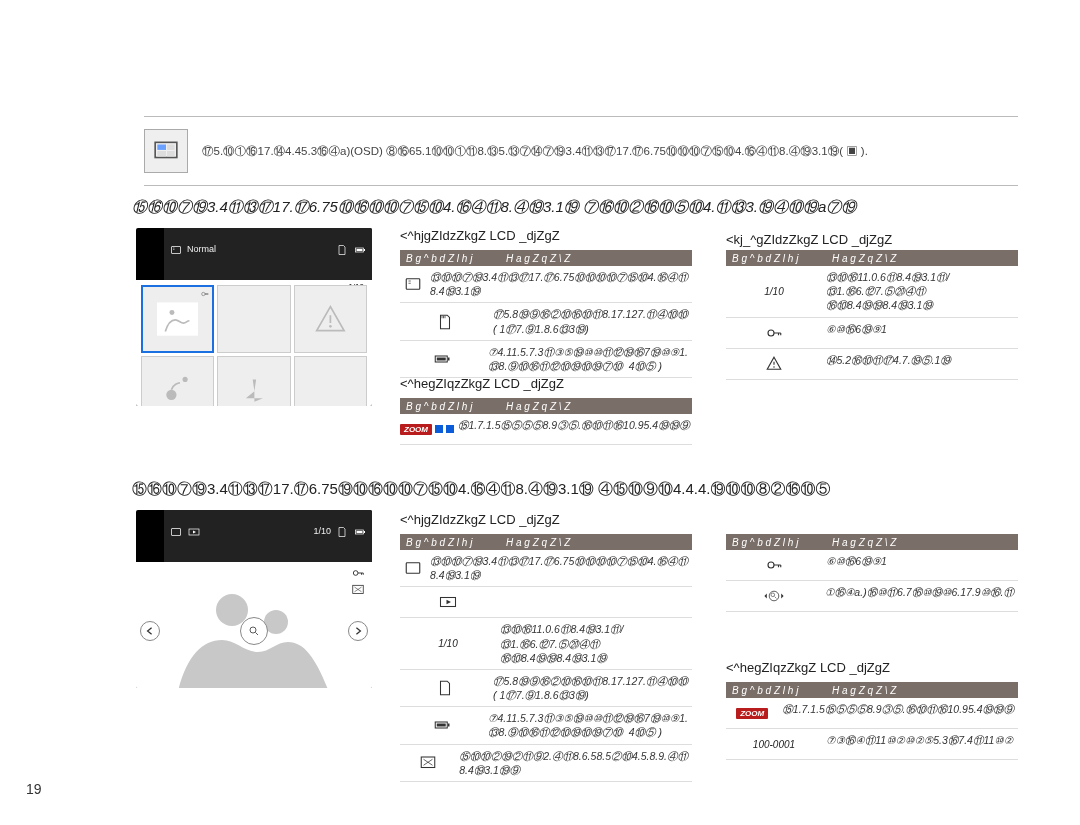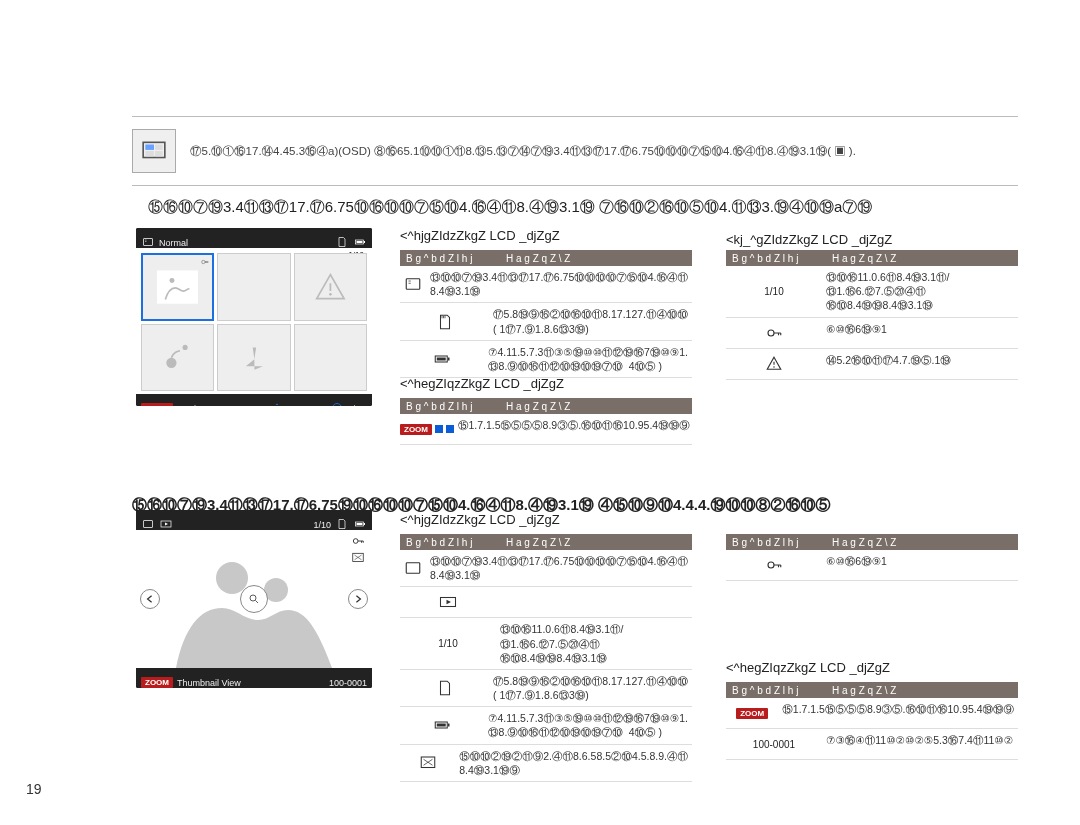--- a/index.html
+++ b/index.html
@@ -19,21 +19,21 @@
   }
   .page-num {
     position: absolute;
     left: 26px;
     bottom: 28px;
     font-size: 14px;
     color: #333;
   }
   .tip-banner {
     position: absolute;
-    left: 132px;
+    left: 144px;
     top: 116px;
     right: 62px;
     height: 68px;
     border-top: 1px solid #bbb;
     border-bottom: 1px solid #bbb;
     display: flex;
     align-items: center;
     gap: 14px;
     text-align: center;
   }
@@ -54,41 +54,42 @@
   }
 
   
   .section-title {
     position: absolute;
     font-size: 15px;
     color: #222;
     font-weight: 400;
     white-space: nowrap;
   }
-  #st1 { left: 148px; top: 198px; }
-  #st2 { left: 132px; top: 496px; font-weight: bold; }
+  #st1 { left: 132px; top: 198px; font-style: italic; }
+  #st2 { left: 132px; top: 480px; }
 
   
   .lcd {
     position: absolute;
     width: 236px;
     background: #000;
     border-radius: 2px;
     color: #fff;
     font-size: 10px;
     overflow: hidden;
   }
   .lcd .bar {
     height: 20px;
     background: #222;
     display: flex;
-    align-items: flex-end;
-    padding: 0 5px;
+    align-items: flex-start;
+    padding: 16px 5px;
     gap: 4px;
     font-size: 9px;
+    margin-left: 28px;
   }
   .lcd .bar.bottom { background: #222; }
   .lcd .bar .spacer { flex: 1; }
   .lcd .bar .txt { color: #eee; }
   .lcd .bar svg { width: 14px; height: 12px; }
 
   
   #lcd-thumbs { left: 136px; top: 228px; height: 178px; }
   #lcd-thumbs .grid {
     height: 138px;
@@ -168,20 +169,21 @@
   .desc-heading.h1a { left: 400px; top: 228px; }
   .desc-heading.h1b { left: 726px; top: 232px; }
   .desc-heading.h2a { left: 400px; top: 376px; }
   .desc-heading.h3a { left: 400px; top: 512px; }
   .desc-heading.h3c { left: 726px; top: 660px; }
 
   
   .ind-table {
     position: absolute;
     width: 292px;
+    font-style: italic;
   }
   .ind-table.t1a { left: 400px; top: 250px; }
   .ind-table.t1b { left: 726px; top: 250px; }
   .ind-table.t2a { left: 400px; top: 398px; }
   .ind-table.t3a { left: 400px; top: 534px; }
   .ind-table.t3b { left: 726px; top: 534px; }
   .ind-table.t3c { left: 726px; top: 682px; }
   .ind-table .hdr {
     background: #7a6f68;
     color: #fff;
@@ -561,20 +563,31 @@
       </div>
     <div class="row">
         <div class="ic">
           <svg viewBox="0 0 24 24">
             <circle cx="8" cy="12" r="4" fill="none" stroke="#333" stroke-width="1.5"></circle>
             <path d="M12 12h9M18 12v3M21 12v3" stroke="#333" stroke-width="1.5"></path>
           </svg>
         </div>
         <div class="mean">⑥⑩⑯6⑲⑨1</div>
       </div>
+    <div class="row">
+        <div class="ic">
+      <svg viewBox="0 0 40 24">
+            <path d="M4 12l4-4v8zM36 12l-4-4v8z" fill="#333"></path>
+            <circle cx="20" cy="12" r="8" fill="none" stroke="#333" stroke-width="1.3"></circle>
+            <circle cx="18" cy="10" r="3" fill="none" stroke="#333"></circle>
+            <path d="M21 13l3 3" stroke="#333"></path>
+          </svg>
+    </div>
+        <div class="mean">①⑯④a.)⑯⑩⑪6.7⑯⑩⑲⑩6.17.9⑩⑯.⑪</div>
+      </div>
   </div>
 
   <div class="ind-table t3c">
     <div class="hdr">
         <div>B g ^ b d Z l h j</div>
         <div>H a g Z q Z \ Z</div>
       </div>
     <div class="row">
         <div class="ic">
           <span class="zoom-pill">

